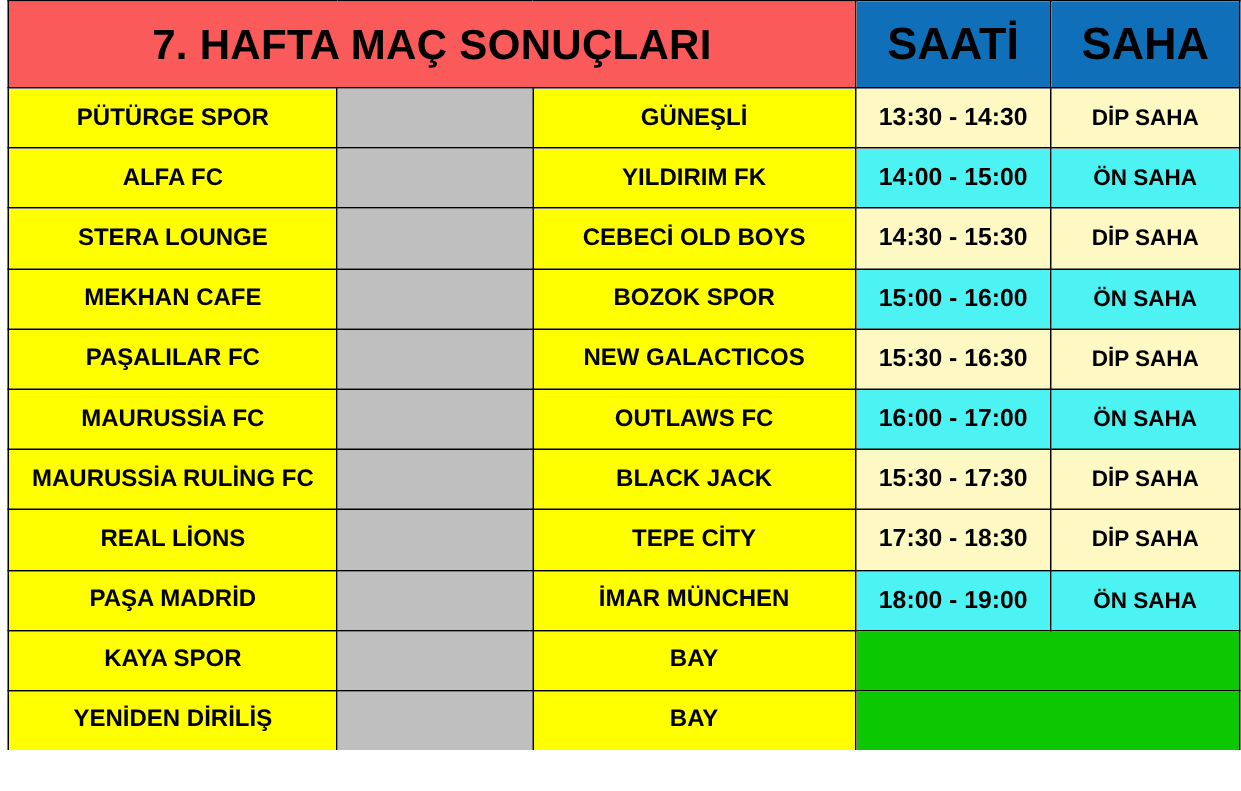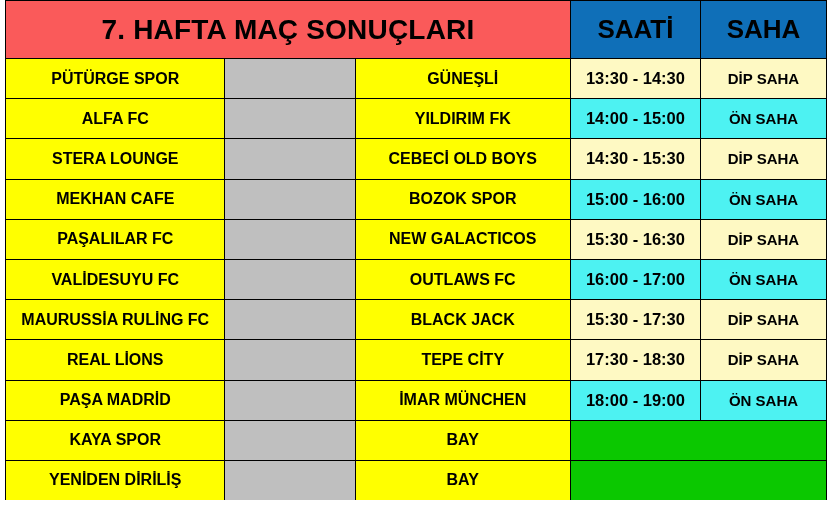--- a/index.html
+++ b/index.html
@@ -57,21 +57,21 @@
   td.title-cell {
     background: #FA5A5A;
     font-size: 28px;
     letter-spacing: 0.2px;
     font-weight: bold;
     border-left: 0;
     border-top: 0;
   }
   td.head-time, td.head-field {
     background: #0F6FB8;
-    font-size: 26px;
+    font-size: 30px;
     font-weight: bold;
     color: #000000;
     border-top: 0;
   }
   td.head-field { border-right: 0; }
 
   
   tr.match-row td { height: 39.2px; margin-top: 36px; }
 
   td.team {
@@ -157,21 +157,21 @@
           <td class="field sched-light">ÖN SAHA</td>
         </tr>
         <tr class="match-row">
           <td class="team team-home">PAŞALILAR FC</td>
           <td class="score"></td>
           <td class="team team-away">NEW GALACTICOS</td>
           <td class="time sched-dark">15:30 - 16:30</td>
           <td class="field sched-dark">DİP SAHA</td>
         </tr>
         <tr class="match-row">
-          <td class="team team-home">VALİDESUYU FC</td>
+          <td class="team team-home">MAURUSSİA FC</td>
           <td class="score"></td>
           <td class="team team-away">OUTLAWS FC</td>
           <td class="time sched-light">16:00 - 17:00</td>
           <td class="field sched-light">ÖN SAHA</td>
         </tr>
         <tr class="match-row">
           <td class="team team-home">MAURUSSİA RULİNG FC</td>
           <td class="score"></td>
           <td class="team team-away">BLACK JACK</td>
           <td class="time sched-dark">15:30 - 17:30</td>

